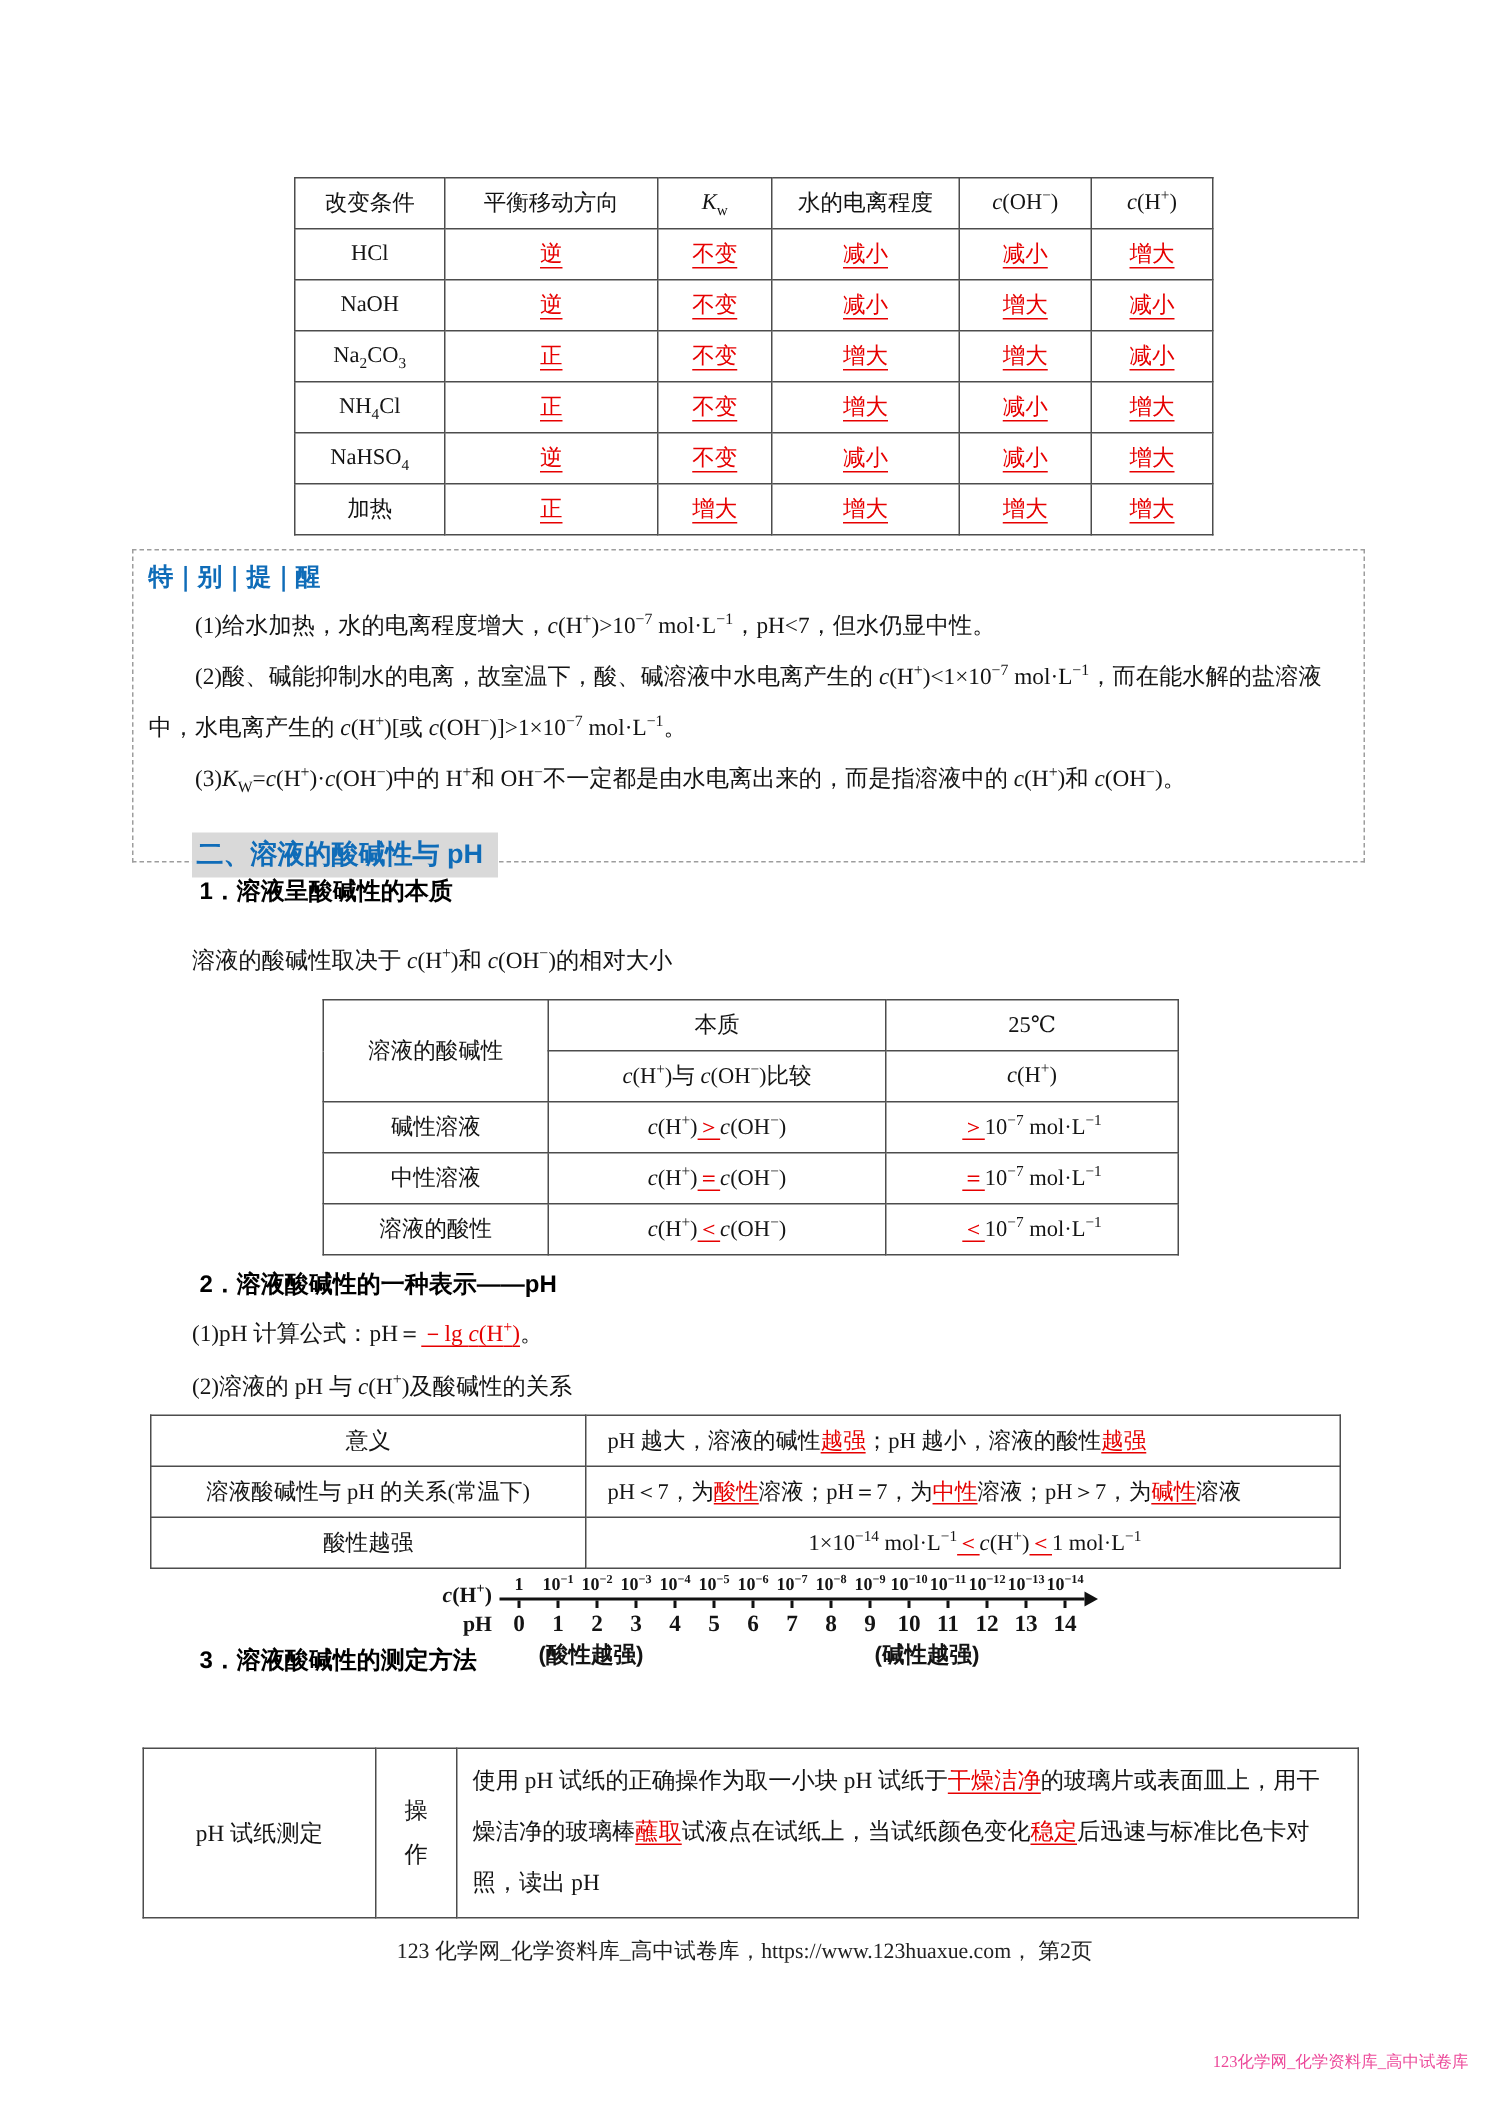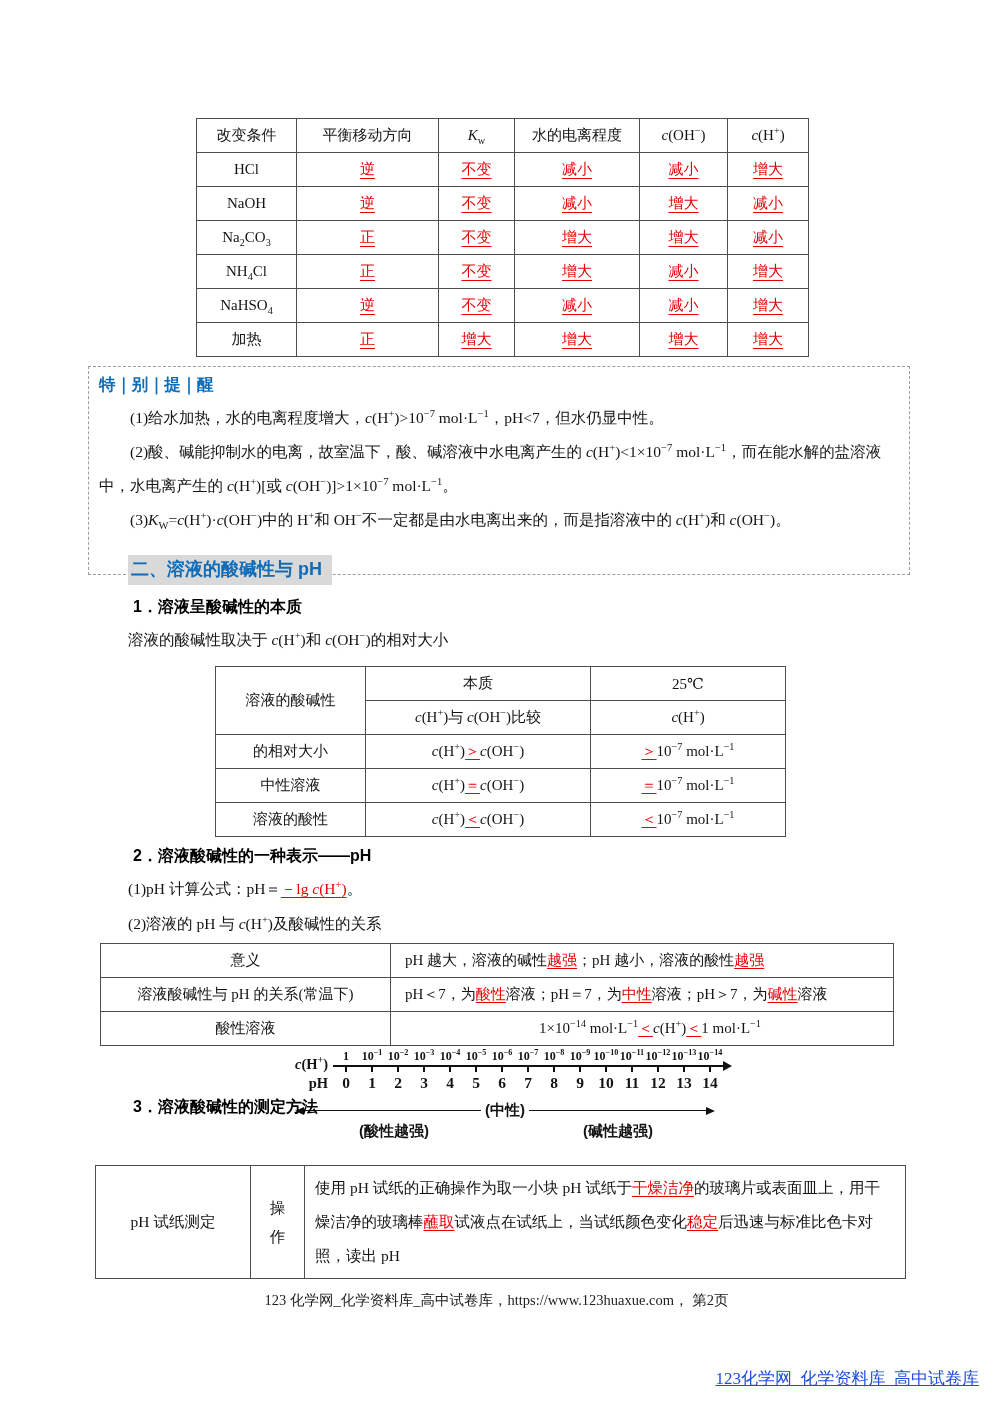--- a/index.html
+++ b/index.html
@@ -38,21 +38,21 @@
     padding: 2px 10px 4px 3px; display: inline-block;
   }
   .sec-head span {
     color: #0f6cb8; font-weight: bold; font-size: 18px;
     font-family: "Liberation Sans", "DejaVu Sans", sans-serif;
   }
   .sub {
     position: absolute; font-weight: bold; font-size: 16px; color: #000;
     font-family: "Liberation Sans", "DejaVu Sans", sans-serif;
   }
-  .sub1 { left: 133px; top: 597px; }
+  .sub1 { left: 133px; top: 584px; }
   .sub2 { left: 133px; top: 846px; }
   .sub3 { left: 133px; top: 1097px; }
   .line { position: absolute; font-size: 15.5px; }
   .intro { left: 128px; top: 630px; }
   .formula { left: 128px; top: 879px; }
   .relation { left: 128px; top: 914px; }
 
   
   .t2 { position: absolute; left: 215px; top: 666px; width: 570px; font-size: 15px; }
   .t2 td { border: 1px solid #4d4d4d; height: 34px; text-align: center; vertical-align: middle; }
@@ -96,21 +96,21 @@
   
   .t4 { position: absolute; left: 95px; top: 1165px; width: 810px; font-size: 15.5px; }
   .t4 td { border: 1px solid #4d4d4d; vertical-align: middle; }
   .t4 .method { text-align: center; }
   .t4 .op { text-align: center; }
   .t4 .op span { display: inline-block; width: 1.1em; word-break: break-all; line-height: 1.9; }
   .t4 .txt { padding: 5px 10px; line-height: 34px; text-align: left; }
 
   
   .footer { position: absolute; top: 1291px; left: 0; width: 100%; text-align: center; font-size: 14.5px; color: #222; }
-  .watermark { position: absolute; top: 1367px; right: 14px; font-size: 17px; color: #1d4ed8; text-decoration: underline; }
+  .watermark { position: absolute; top: 1367px; right: 14px; font-size: 11px; color: #ec4899; }
 </style>
 </head>
 <body>
 
 <div class="page">
 
   <table class="t1">
     <colgroup>
       <col style="width:100px">
         <col style="width:142px">
@@ -210,21 +210,21 @@
         <td>25℃</td>
       </tr>
       <tr>
         <td><i>c</i>(H<sup>+</sup>)与 <i>c</i>(OH<sup>−</sup>)比较</td>
         <td><i>c</i>(H<sup>+</sup>)</td>
       </tr>
     </tbody>
     <tbody>
 
     <tr>
-          <td>的相对大小</td>
+          <td>碱性溶液</td>
           <td><i>c</i>(H<sup>+</sup>)<span class="r u">＞</span><i>c</i>(OH<sup>−</sup>)</td>
           <td><span class="r u">＞</span>10<sup>−7</sup> mol·L<sup>−1</sup></td>
         </tr>
         <tr>
           <td>中性溶液</td>
           <td><i>c</i>(H<sup>+</sup>)<span class="r u">＝</span><i>c</i>(OH<sup>−</sup>)</td>
           <td><span class="r u">＝</span>10<sup>−7</sup> mol·L<sup>−1</sup></td>
         </tr>
         <tr>
           <td>溶液的酸性</td>
@@ -247,21 +247,21 @@
 
     <tr>
           <td class="lab">意义</td>
           <td class="val">pH 越大，溶液的碱性<span class="r u">越强</span>；pH 越小，溶液的酸性<span class="r u">越强</span></td>
         </tr>
         <tr>
           <td class="lab">溶液酸碱性与 pH 的关系(常温下)</td>
           <td class="val">pH＜7，为<span class="r u">酸性</span>溶液；pH＝7，为<span class="r u">中性</span>溶液；pH＞7，为<span class="r u">碱性</span>溶液</td>
         </tr>
         <tr>
-          <td class="lab">酸性溶液</td>
+          <td class="lab">酸性越强</td>
           <td class="val">1×10<sup>−14</sup> mol·L<sup>−1</sup><span class="r u">＜</span><i>c</i>(H<sup>+</sup>)<span class="r u">＜</span>1 mol·L<sup>−1</sup></td>
         </tr>
       </tbody>
   </table>
 
   <div class="phscale">
     <div class="prow">
       <span class="plabel chlbl"><i>c</i>(H<sup>+</sup>)</span>
       <span class="cells">
 
@@ -347,27 +347,20 @@
           <span class="cell phval">7</span>
           <span class="cell phval">8</span>
           <span class="cell phval">9</span>
           <span class="cell phval">10</span>
           <span class="cell phval">11</span>
           <span class="cell phval">12</span>
           <span class="cell phval">13</span>
           <span class="cell phval">14</span>
         </span>
     </div>
-    <div class="dbl">
-      <span class="ah ahl"></span>
-      <span class="seg"></span>
-      <span class="mid">(中性)</span>
-      <span class="seg"></span>
-      <span class="ah ahr"></span>
-    </div>
     <div class="strength">
       <span class="acid">(酸性越强)</span>
       <span class="base">(碱性越强)</span>
     </div>
   </div>
 
   <div class="sub sub3">3．溶液酸碱性的测定方法</div>
 
   <table class="t4">
     <colgroup>

